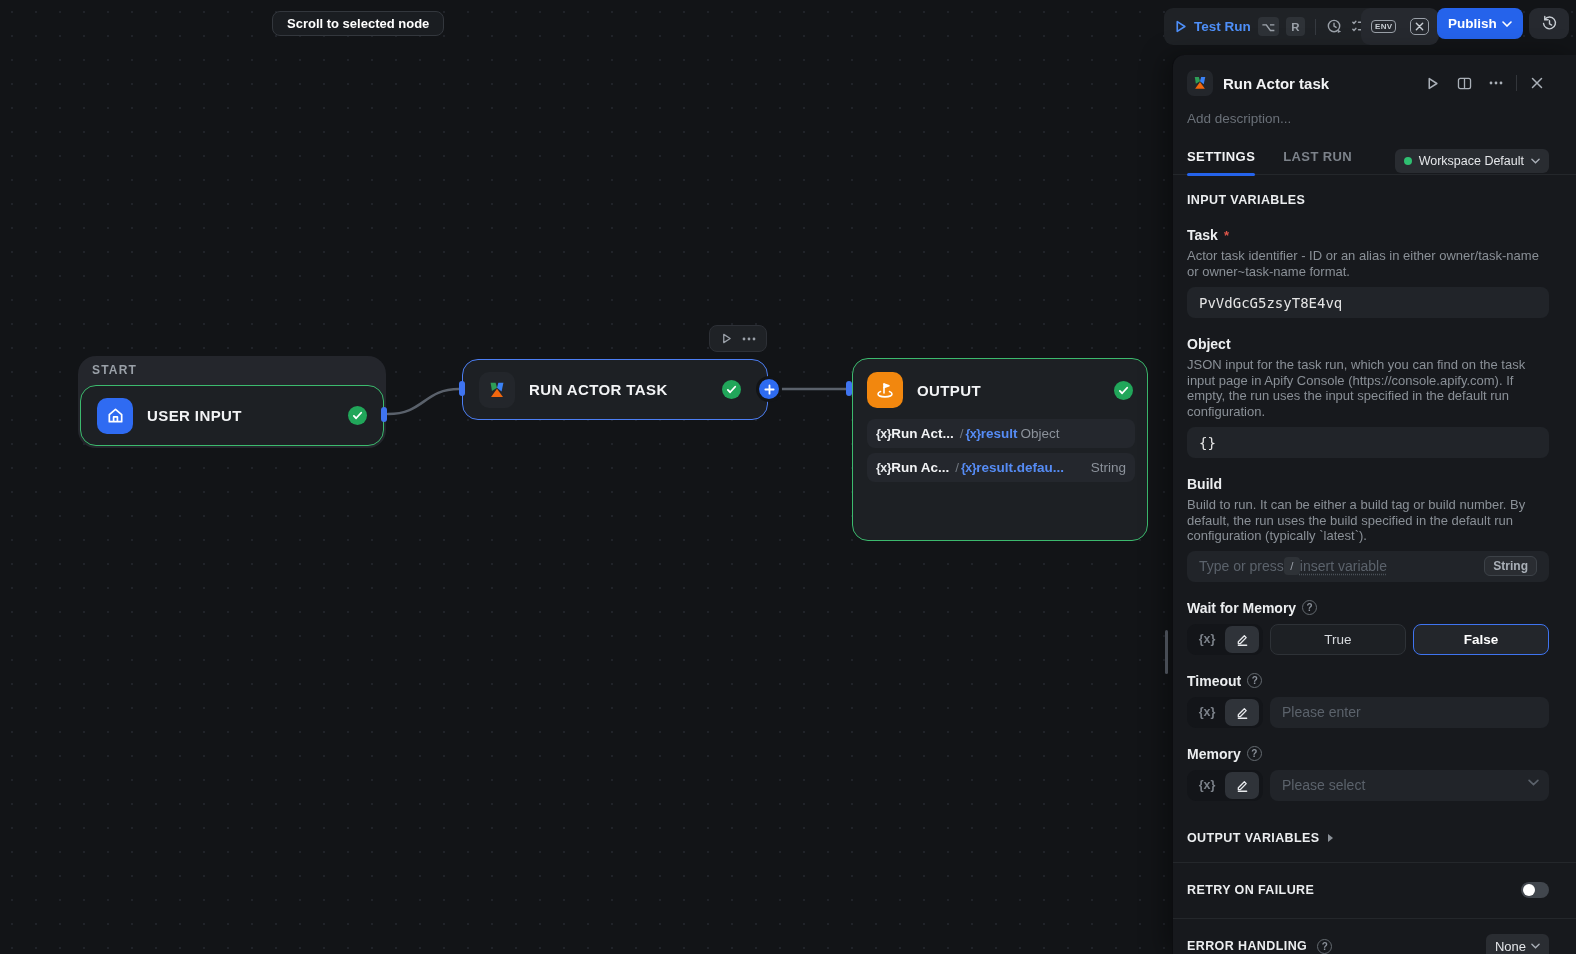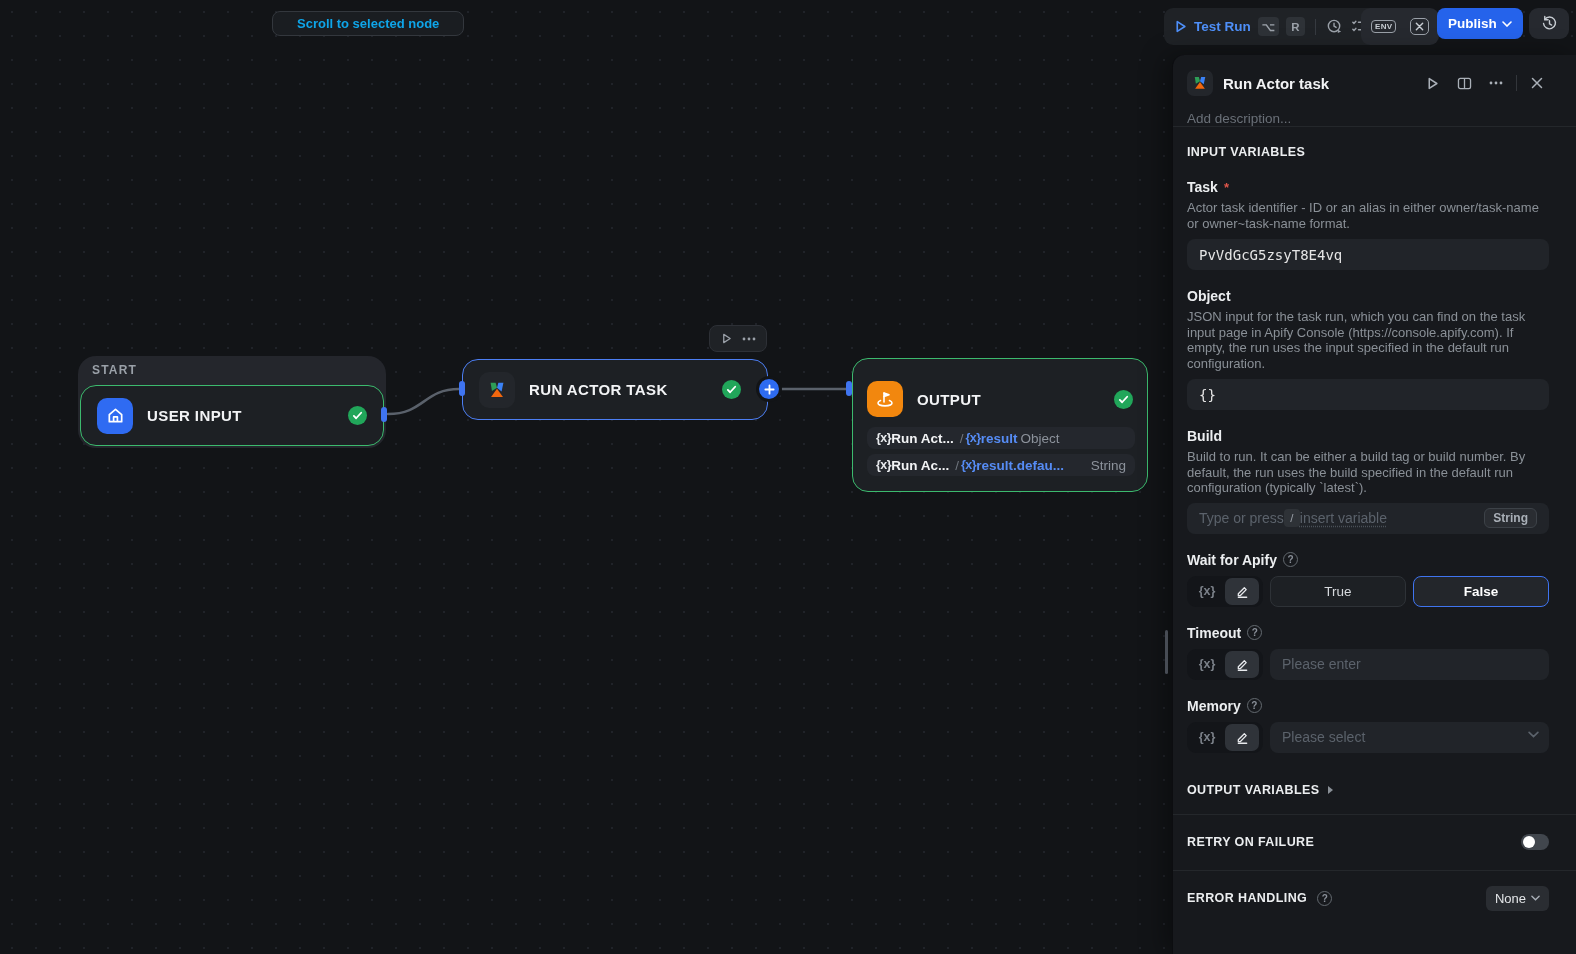--- a/index.html
+++ b/index.html
@@ -51,43 +51,43 @@
     background:#2e6bf0; border:3px solid #121417; z-index:5;
     display:flex; align-items:center; justify-content:center;
   }
   .node-hover-toolbar {
     position:absolute; left:709px; top:325px; width:58px; height:27px; z-index:3;
     background:#1f2226; border:1px solid #2d3036; border-radius:8px;
     display:flex; align-items:center; justify-content:center; gap:10px;
   }
 
   .output-node {
-    position:absolute; left:852px; top:358px; width:296px; height:134px; z-index:3;
+    position:absolute; left:852px; top:358px; width:296px; height:183px; z-index:3;
     background:#1d2024; border:1.5px solid #3cba6e; border-radius:16px;
-    padding:22px 12px 10px 14px; display:flex; flex-direction:column;
+    padding:12px 12px 10px 14px; display:flex; flex-direction:column;
   }
   .output-header { display:flex; align-items:center; height:38px; margin-bottom:10px; padding-right:2px; }
   .var-row {
     height:29px; background:#24272d; border-radius:8px; margin-bottom:5px;
     display:flex; align-items:center; padding:0 9px; font-size:13.5px; white-space:nowrap; overflow:hidden;
   }
   .vx { font-weight:bold; font-size:12.5px; letter-spacing:-0.5px; }
   .vx.white { color:#e8eaed; }
   .vx.blue  { color:#568cf5; }
   .var-src  { color:#f2f3f5; font-weight:bold; }
   .var-sep  { color:#6f757e; margin:0 2px 0 6px; }
   .var-name { color:#568cf5; font-weight:bold; }
   .var-type { color:#8c929b; margin-left:3px; }
 
   
   .scroll-btn {
     position:absolute; left:272px; top:11px; height:25px; z-index:6;
     background:#1a1d21; border:1px solid #33373d; border-radius:8px;
-    display:flex; align-items:center; padding:0 24px;
-    font-size:13px; font-weight:bold; color:#0ea5e9;
+    display:flex; align-items:center; padding:0 14px;
+    font-size:13px; font-weight:bold; color:#ffffff;
   }
   .tb-group {
     position:absolute; top:8px; height:37px; z-index:6; border-radius:9px;
     display:flex; align-items:center;
   }
   .tb-run { left:1164px; background:#1f2226; padding:0 10px; gap:7px; }
   .tb-run-label { color:#4e8ff8; font-size:13.5px; font-weight:bold; }
   .kbd {
     min-width:19px; height:19px; padding:0 4px; border-radius:4px; background:#2e3237;
     color:#9ba1a9; font-size:11.5px; font-weight:bold;
@@ -398,20 +398,31 @@
         <span class="icon-btn">
           <svg width="12" height="12" viewBox="0 0 12 12" stroke="#aab0b8" stroke-width="1.5" stroke-linecap="round">
               <path d="M1.5 1.5 L10.5 10.5 M10.5 1.5 L1.5 10.5"></path>
             </svg>
         </span>
       </div>
     </div>
 
     <div class="panel-desc">Add description...</div>
 
+    <div class="tabs-row">
+      <span class="tab active">SETTINGS</span>
+      <span class="tab inactive">LAST RUN</span>
+      <span class="workspace-pill">
+        <span class="ws-dot"></span>
+        <span>Workspace Default</span>
+        <svg width="9" height="6" viewBox="0 0 10 6" fill="none" stroke="#aab0b8" stroke-width="1.5" stroke-linecap="round">
+            <path d="M1 1 L5 5 L9 1"></path>
+          </svg>
+      </span>
+    </div>
   </div>
   <div class="tabs-underline"></div>
 
   <div class="p-pad">
     <div class="section-heading mt18">INPUT VARIABLES</div>
 
     <div class="field-label mt20">
       <span>Task</span>
       <span class="required">*</span>
     </div>
@@ -429,21 +440,21 @@
     </div>
     <div class="field-desc">Build to run. It can be either a build tag or build number. By default, the run uses the build specified in the default run configuration (typically `latest`).</div>
     <div class="field-box build-box">
       <span>Type or press</span>
       <span class="key-badge">/</span>
       <span class="ins-var">insert variable</span>
       <span class="type-badge">String</span>
     </div>
 
     <div class="field-label mt18">
-      <span>Wait for Apify</span>
+      <span>Wait for Memory</span>
       <span class="help-icon"></span>
     </div>
     <div class="row-line">
       <div class="var-toggle">
         <span class="vx-seg">{x}</span>
         <span class="pen-seg">
           <svg width="13" height="13" viewBox="0 0 14 14" fill="none" stroke="#e8eaed" stroke-width="1.4" stroke-linecap="round" stroke-linejoin="round">
             <path d="M2.5 9.5 L9 3 L11 5 L4.5 11.5 L2.5 11.5 Z"></path>
               <path d="M2.5 13.2 H11.5"></path>
           </svg>

